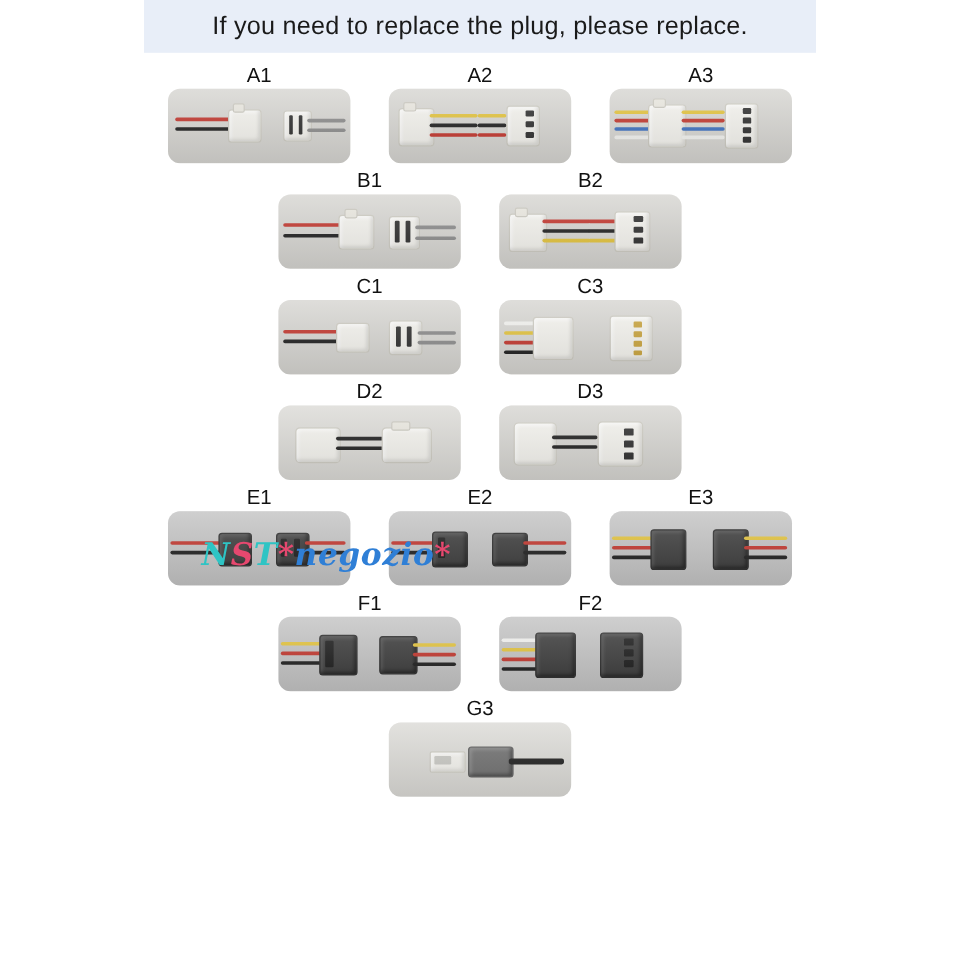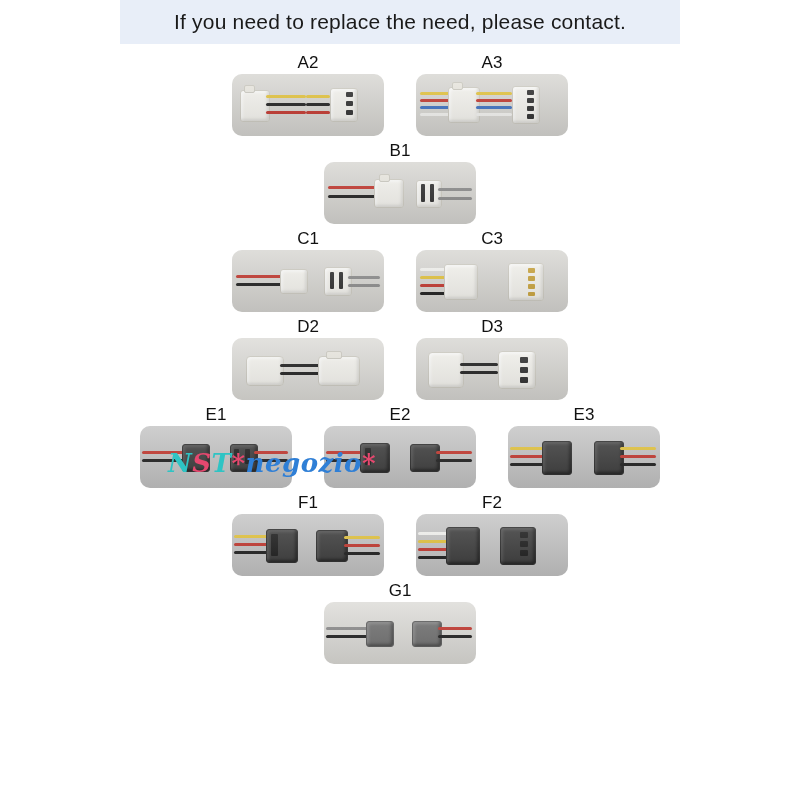--- a/index.html
+++ b/index.html
@@ -155,26 +155,40 @@
   #watermark .wm-t { color: #2ec4c4; }
   #watermark .wm-star { color: #e6486f; }
   #watermark .wm-neg { color: #2f7fd6; }
 </style>
 </head>
 <body>
 
 <div id="page">
 
   <div id="banner">
-    <div id="banner-text">If you need to replace the need, please contact.</div>
+    <div id="banner-text">If you need to replace the plug, please replace.</div>
   </div>
 
   <div id="grid">
 
     <div class="row">
+      <div class="cell">
+        <div class="cell-label">A1</div>
+        <div class="photo light">
+          <div class="part wire w-red" style="left:6px;  top:24px; width:46px;"></div>
+          <div class="part wire w-black" style="left:6px;  top:32px; width:46px;"></div>
+          <div class="part hsg" style="left:50px; top:17px; width:26px; height:26px;"></div>
+          <div class="part nub" style="left:54px; top:12px; width:8px; height:6px;"></div>
+          <div class="part hsg" style="left:96px; top:18px; width:22px; height:24px;"></div>
+          <div class="part slot" style="left:101px; top:22px; width:3px; height:16px;"></div>
+          <div class="part slot" style="left:109px; top:22px; width:3px; height:16px;"></div>
+          <div class="part wire w-grey" style="left:116px; top:25px; width:32px;"></div>
+          <div class="part wire w-grey" style="left:116px; top:33px; width:32px;"></div>
+        </div>
+      </div>
       <div class="cell">
         <div class="cell-label">A2</div>
         <div class="photo light">
           <div class="part hsg" style="left:8px; top:16px; width:28px; height:30px;"></div>
           <div class="part nub" style="left:12px; top:11px; width:9px; height:6px;"></div>
           <div class="part wire w-yellow" style="left:34px; top:21px; width:40px;"></div>
           <div class="part wire w-black" style="left:34px; top:29px; width:40px;"></div>
           <div class="part wire w-red" style="left:34px; top:37px; width:40px;"></div>
           <div class="part wire w-yellow" style="left:74px; top:21px; width:24px;"></div>
           <div class="part wire w-black" style="left:74px; top:29px; width:24px;"></div>
@@ -215,20 +229,37 @@
           <div class="part wire w-black" style="left:4px; top:33px; width:48px;"></div>
           <div class="part hsg" style="left:50px; top:17px; width:28px; height:27px;"></div>
           <div class="part nub" style="left:55px; top:12px; width:9px; height:6px;"></div>
           <div class="part hsg" style="left:92px; top:18px; width:24px; height:26px;"></div>
           <div class="part slot" style="left:97px; top:22px; width:4px; height:18px;"></div>
           <div class="part slot" style="left:106px; top:22px; width:4px; height:18px;"></div>
           <div class="part wire w-grey" style="left:114px; top:26px; width:34px;"></div>
           <div class="part wire w-grey" style="left:114px; top:35px; width:34px;"></div>
         </div>
       </div>
+      <div class="cell">
+        <div class="cell-label">B2</div>
+        <div class="photo light">
+          <div class="part hsg" style="left:8px; top:16px; width:30px; height:30px;"></div>
+          <div class="part nub" style="left:13px; top:11px; width:9px; height:6px;"></div>
+          <div class="part wire w-red" style="left:36px; top:21px; width:40px;"></div>
+          <div class="part wire w-black" style="left:36px; top:29px; width:40px;"></div>
+          <div class="part wire w-yellow" style="left:36px; top:37px; width:40px;"></div>
+          <div class="part wire w-red" style="left:74px; top:21px; width:24px;"></div>
+          <div class="part wire w-black" style="left:74px; top:29px; width:24px;"></div>
+          <div class="part wire w-yellow" style="left:74px; top:37px; width:24px;"></div>
+          <div class="part hsg" style="left:96px; top:14px; width:28px; height:32px;"></div>
+          <div class="part slot" style="left:112px; top:18px; width:8px; height:5px;"></div>
+          <div class="part slot" style="left:112px; top:27px; width:8px; height:5px;"></div>
+          <div class="part slot" style="left:112px; top:36px; width:8px; height:5px;"></div>
+        </div>
+      </div>
     </div>
 
     <div class="row">
       <div class="cell">
         <div class="cell-label">C1</div>
         <div class="photo light">
           <div class="part wire w-red" style="left:4px; top:25px; width:46px;"></div>
           <div class="part wire w-black" style="left:4px; top:33px; width:46px;"></div>
           <div class="part hsg" style="left:48px; top:19px; width:26px; height:23px;"></div>
           <div class="part hsg" style="left:92px; top:17px; width:26px; height:27px;"></div>
@@ -347,28 +378,26 @@
           <div class="part hsg dark" style="left:84px; top:13px; width:34px; height:36px; border-radius:3px;"></div>
           <div class="part slot" style="left:104px; top:18px; width:8px; height:6px; background:#1b1b1b;"></div>
           <div class="part slot" style="left:104px; top:27px; width:8px; height:6px; background:#1b1b1b;"></div>
           <div class="part slot" style="left:104px; top:36px; width:8px; height:6px; background:#1b1b1b;"></div>
         </div>
       </div>
     </div>
 
     <div class="row">
       <div class="cell">
-        <div class="cell-label">G1</div>
+        <div class="cell-label">G3</div>
         <div class="photo pale">
-          <div class="part wire w-grey" style="left:2px; top:25px; width:42px;"></div>
-          <div class="part wire w-black" style="left:2px; top:33px; width:42px;"></div>
-          <div class="part hsg grey" style="left:42px; top:19px; width:26px; height:24px; border-radius:3px;"></div>
-          <div class="part hsg grey" style="left:88px; top:19px; width:28px; height:24px; border-radius:3px;"></div>
-          <div class="part wire w-red" style="left:114px; top:25px; width:34px;"></div>
-          <div class="part wire w-black" style="left:114px; top:33px; width:34px;"></div>
+          <div class="part hsg" style="left:34px; top:24px; width:28px; height:16px; border-radius:2px;"></div>
+          <div class="part slot" style="left:38px; top:28px; width:14px; height:7px; background:#c9c9c4;"></div>
+          <div class="part hsg grey" style="left:66px; top:20px; width:36px; height:24px; border-radius:3px;"></div>
+          <div class="part wire w-black" style="left:100px; top:30px; width:46px; height:5px;"></div>
         </div>
       </div>
     </div>
 
   </div>
 
   <div id="watermark">
     <span class="wm-n">N</span><span class="wm-s">S</span><span class="wm-t">T</span><span class="wm-star">*</span><span class="wm-neg">negozio</span><span class="wm-star">*</span>
   </div>
 

